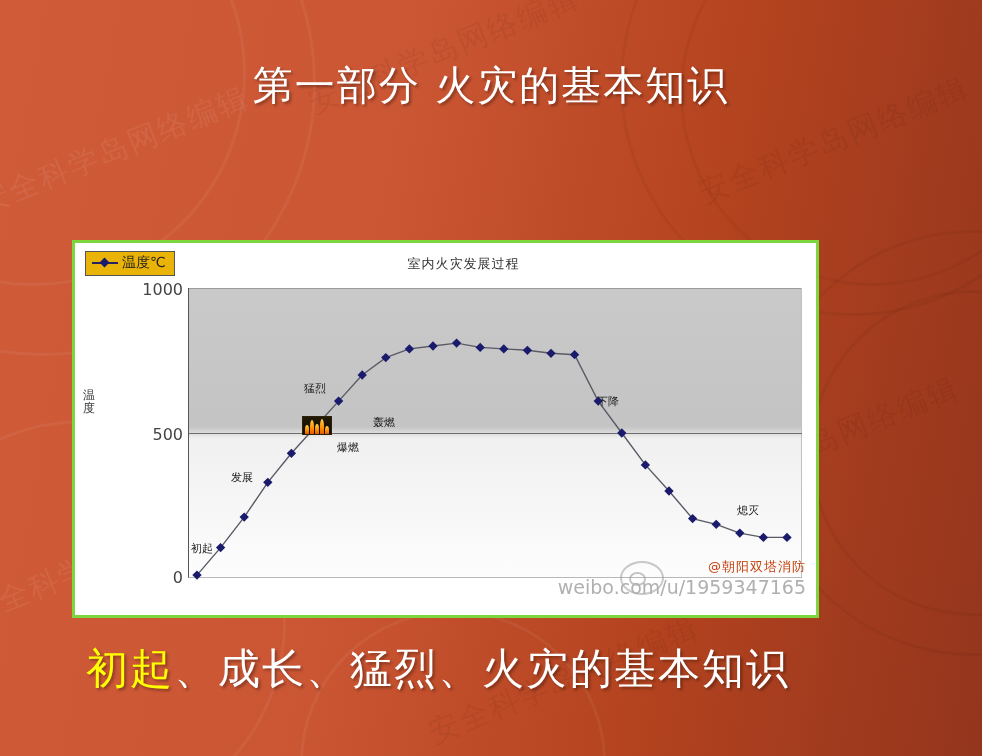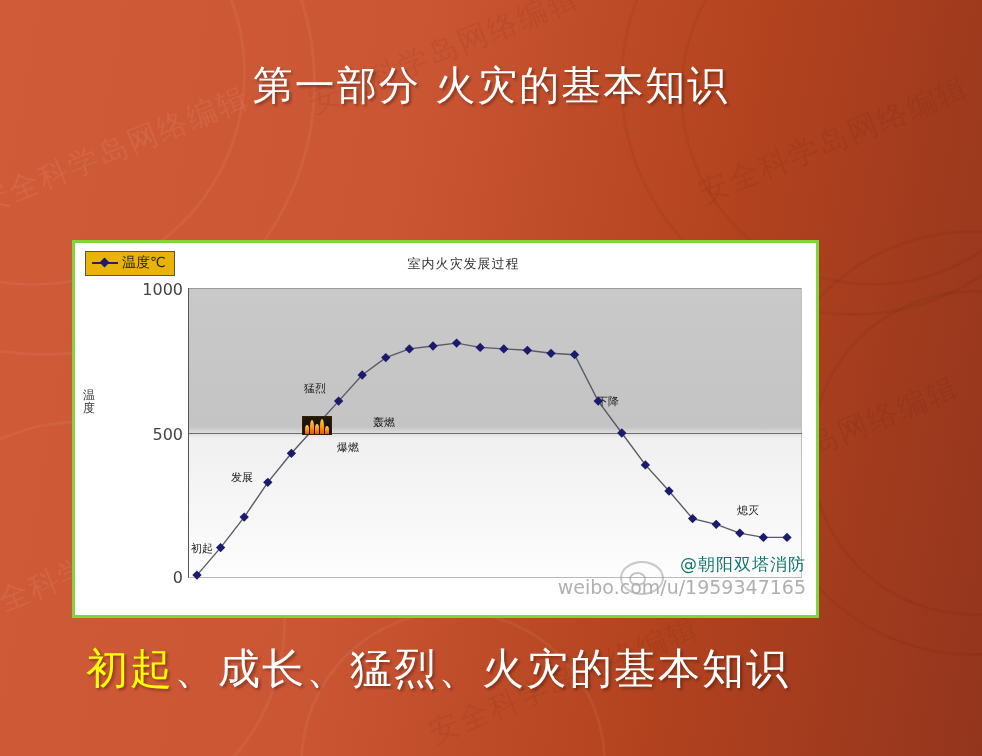--- a/index.html
+++ b/index.html
@@ -109,21 +109,21 @@
     background:linear-gradient(#221a06,#120c02);
     border:1px solid #2b2209;box-sizing:border-box;overflow:hidden;
   }
   .flame i{position:absolute;bottom:0;width:4px;background:linear-gradient(#ffd24a,#ff8c00 60%,#e05a00);border-radius:50% 50% 0 0;display:block;}
 
   .sig{
     position:absolute;right:10px;bottom:17px;text-align:right;
     color:#8a8a8a;pointer-events:none;user-select:none;
     font-family:"DejaVu Sans","Liberation Sans",sans-serif;
   }
-  .sig .handle{font-size:17px;letter-spacing:1px;display:block;color:#0f766e;}
+  .sig .handle{font-size:13px;letter-spacing:1px;display:block;color:#c2410c;}
   .sig .url{font-size:19px;letter-spacing:0px;display:block;color:#b0b0b0;}
   .weibo-logo{
     position:absolute;right:152px;bottom:20px;width:40px;height:30px;
     border-radius:50%;border:2px solid rgba(150,150,150,.5);
     pointer-events:none;
   }
   .weibo-logo:after{
     content:"";position:absolute;left:7px;top:9px;width:13px;height:10px;
     border-radius:50%;border:2px solid rgba(150,150,150,.55);
   }

